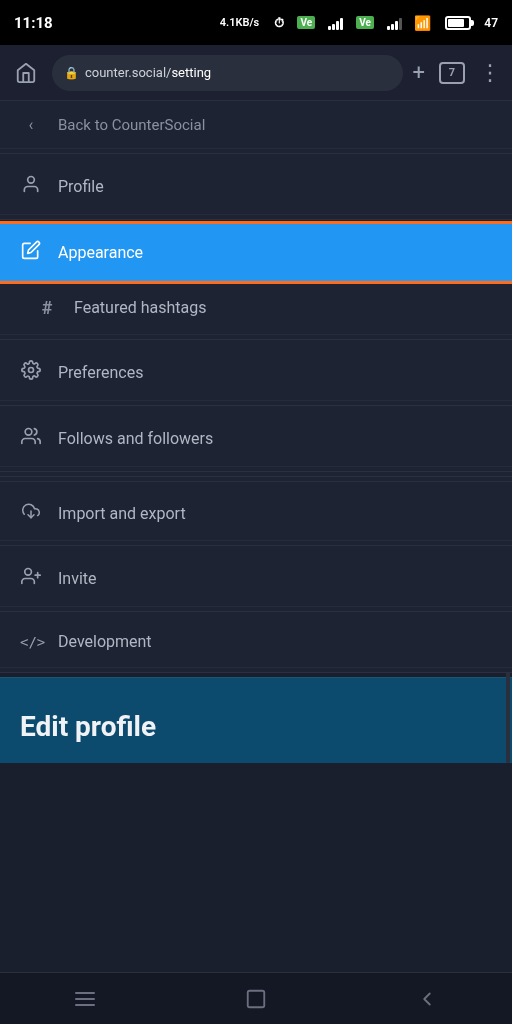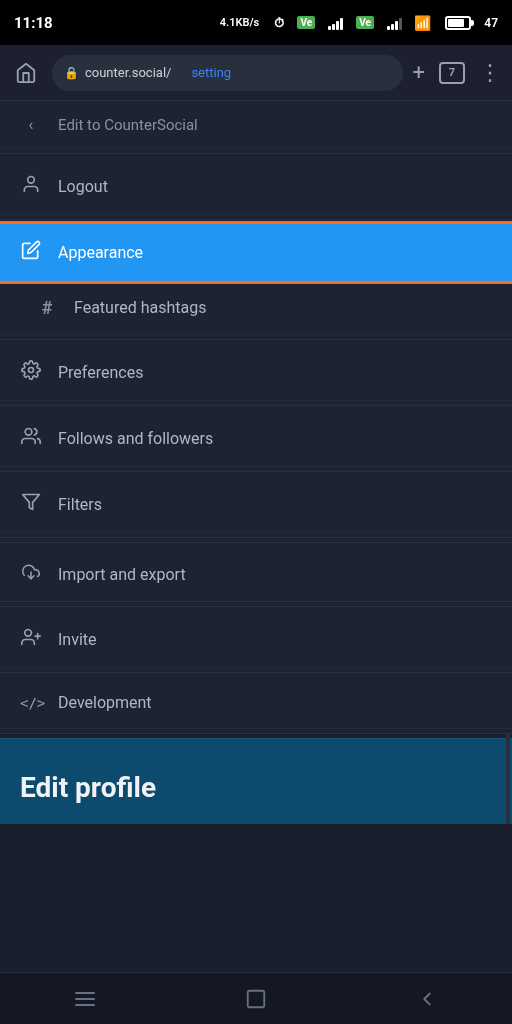--- a/index.html
+++ b/index.html
@@ -95,21 +95,21 @@
       height: 36px;
       background: #2a2f3e;
       border-radius: 20px;
       display: flex;
       align-items: center;
       padding: 0 12px;
       gap: 6px;
     }
     .url-lock { font-size: 12px; color: #8a90a0; }
     .url-text { font-size: 13px; color: #cdd1d8; }
-    .url-highlight { color: #3b82f6; margin-left: 20px; }
+    .url-highlight { color: #ffffff; }
     .browser-actions {
       display: flex;
       align-items: center;
       gap: 14px;
       flex-shrink: 0;
     }
     .browser-add { font-size: 22px; color: #9aa0b0; }
     .browser-tabs {
       width: 26px;
       height: 22px;
@@ -265,33 +265,33 @@
 </div>
 
 <div class="sidebar-container">
 
   <div class="scroll-track"></div>
 
   <div class="sidebar">
 
     <div class="sidebar-item back-item">
       <span class="icon">‹</span>
-      <span>Edit to CounterSocial</span>
+      <span>Back to CounterSocial</span>
     </div>
 
     <div class="sidebar-divider"></div>
 
     <div class="sidebar-item">
       <span class="icon">
         <svg width="20" height="20" viewBox="0 0 24 24" fill="none" stroke="#9aa0b0" stroke-width="2" stroke-linecap="round" stroke-linejoin="round">
           <path d="M20 21v-2a4 4 0 0 0-4-4H8a4 4 0 0 0-4 4v2"></path>
           <circle cx="12" cy="7" r="4"></circle>
         </svg>
       </span>
-      <span>Logout</span>
+      <span>Profile</span>
     </div>
 
     <div class="sidebar-divider"></div>
 
     <div class="sidebar-item active">
       <span class="icon">
         <svg width="20" height="20" viewBox="0 0 24 24" fill="none" stroke="#fff" stroke-width="2" stroke-linecap="round" stroke-linejoin="round">
           <path d="M11 4H4a2 2 0 0 0-2 2v14a2 2 0 0 0 2 2h14a2 2 0 0 0 2-2v-7"></path>
           <path d="M18.5 2.5a2.121 2.121 0 0 1 3 3L12 15l-4 1 1-4 9.5-9.5z"></path>
         </svg>
@@ -325,28 +325,20 @@
           <circle cx="9" cy="7" r="4"></circle>
           <path d="M23 21v-2a4 4 0 0 0-3-3.87"></path>
           <path d="M16 3.13a4 4 0 0 1 0 7.75"></path>
         </svg>
       </span>
       <span>Follows and followers</span>
     </div>
 
     <div class="sidebar-divider"></div>
 
-    <div class="sidebar-item">
-      <span class="icon">
-        <svg width="20" height="20" viewBox="0 0 24 24" fill="none" stroke="#9aa0b0" stroke-width="2" stroke-linecap="round" stroke-linejoin="round">
-          <polygon points="22 3 2 3 10 12.46 10 19 14 21 14 12.46 22 3"></polygon>
-        </svg>
-      </span>
-      <span>Filters</span>
-    </div>
 
     <div class="sidebar-divider"></div>
 
 
     <div class="sidebar-divider"></div>
 
     <div class="sidebar-item">
       <span class="icon">
         <svg width="22" height="18" viewBox="0 0 24 24" fill="none" stroke="#9aa0b0" stroke-width="2" stroke-linecap="round" stroke-linejoin="round">
           <polyline points="8 17 12 21 16 17"></polyline>

